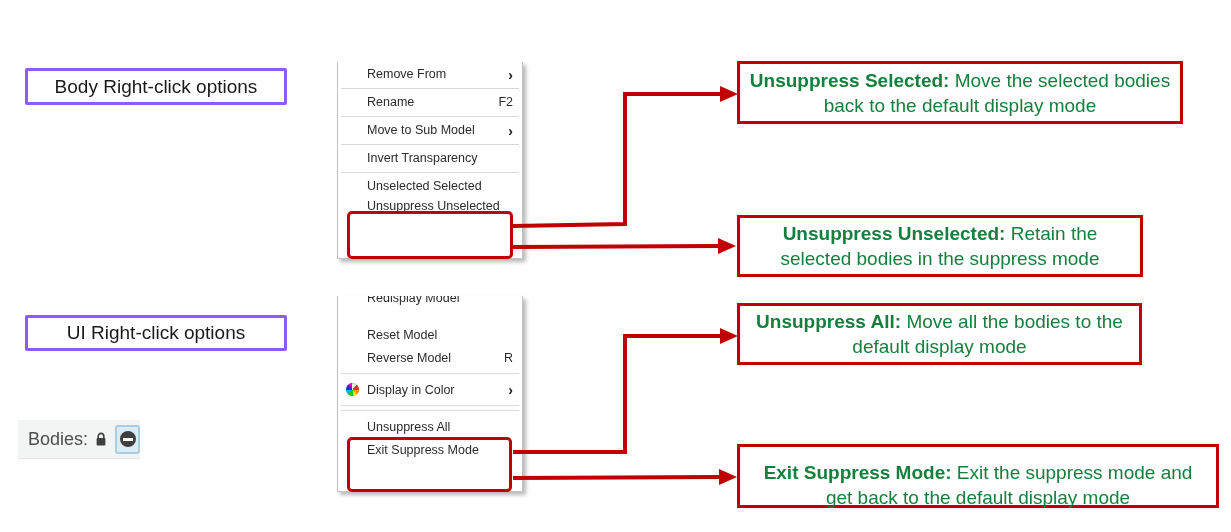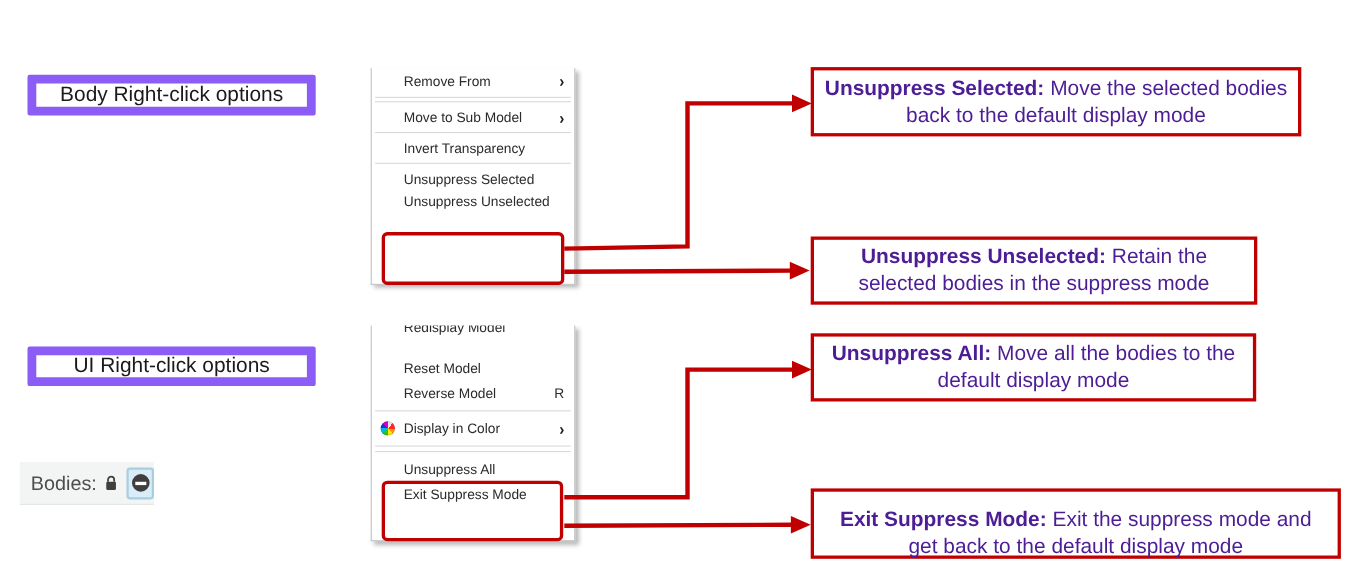--- a/index.html
+++ b/index.html
@@ -2,32 +2,32 @@
 <html><head>
 <meta charset="utf-8">
 <style>
   * { margin:0; padding:0; box-sizing:border-box; }
   html,body { background:#ffffff; }
   body { font-family:"Liberation Sans","DejaVu Sans",sans-serif; }
   .stage { position:relative; width:1231px; height:532px; background:#ffffff; overflow:hidden; }
 
   
   .label-box {
-    position:absolute; border:8px solid #8b5cf6; border-radius:2px;
+    position:absolute; border:3px solid #8b5cf6; border-radius:2px;
     display:flex; align-items:center; justify-content:center;
     font-size:19px; color:#1a1a1a; background:#ffffff;
   }
   #label-body { left:25px; top:68px; width:262px; height:37px; }
   #label-ui   { left:25px; top:315px; width:262px; height:36px; }
 
   
   .callout {
     position:absolute; border:3px solid #C00000; background:#ffffff;
     display:flex; align-items:center; justify-content:center;
-    text-align:center; font-size:19px; line-height:25px; color:#4c1d95;
+    text-align:center; font-size:19px; line-height:25px; color:#15803d;
     padding:2px 8px;
   }
   .callout .inner { display:inline-block; }
   #callout-0 { left:737px; top:61px;  width:446px; height:63px; }
   #callout-0 .inner { max-width:424px; }
   #callout-1 { left:737px; top:215px; width:406px; height:62px; }
   #callout-1 .inner { max-width:380px; }
   #callout-2 { left:737px; top:303px; width:405px; height:62px; }
   #callout-2 .inner { max-width:380px; }
   #callout-3 { left:737px; top:444px; width:482px; height:64px; }
@@ -105,33 +105,38 @@
     <span>UI Right-click options</span>
   </div>
 
   <div class="menu" id="menu-body">
     <div class="mi">
       <span>Remove From</span>
         <span class="grow"></span>
       <span class="mi-arrow">›</span>
     </div>
     <div class="msep"></div>
+    <div class="mi">
+      <span>Rename</span>
+        <span class="grow"></span>
+      <span class="mi-short">F2</span>
+    </div>
     <div class="msep"></div>
     <div class="mi">
       <span>Move to Sub Model</span>
         <span class="grow"></span>
       <span class="mi-arrow">›</span>
     </div>
     <div class="msep"></div>
     <div class="mi">
       <span>Invert Transparency</span>
     </div>
     <div class="msep"></div>
     <div class="mi">
-      <span>Unsuppress Selected</span>
+      <span>Unselected Selected</span>
     </div>
     <div class="mi">
       <span>Unsuppress Unselected</span>
     </div>
   </div>
 
   <div class="menu" id="menu-ui">
     <div class="mi clipped">
       <span>Redisplay Model</span>
     </div>

